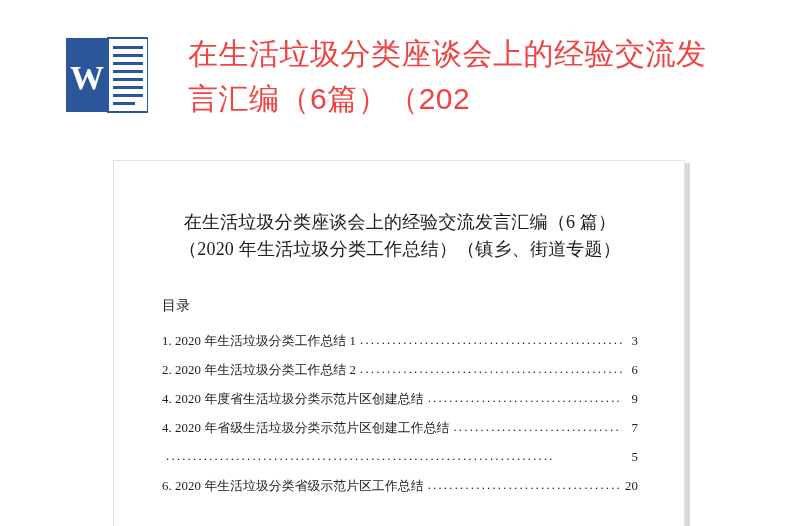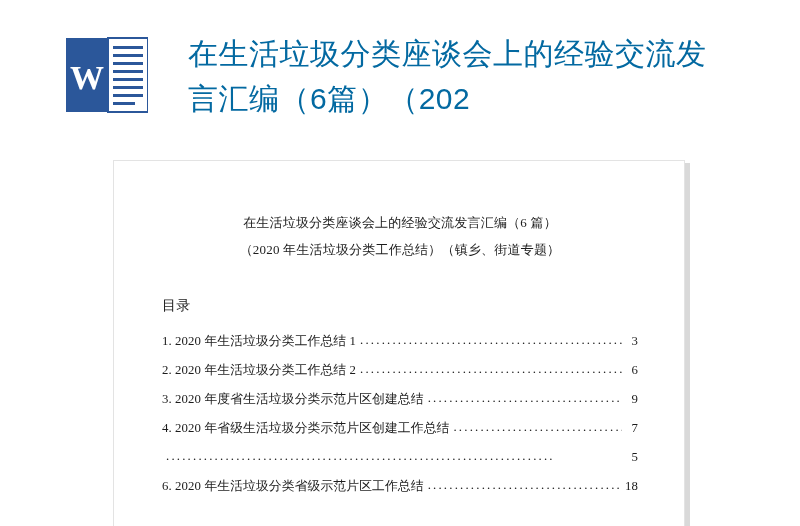--- a/index.html
+++ b/index.html
@@ -38,21 +38,21 @@
   }
 
   .doc-title {
     position: absolute;
     left: 188px;
     top: 31px;
     width: 540px;
     font-family: "Liberation Sans", sans-serif;
     font-size: 30px;
     line-height: 45px;
-    color: #0369a1;
+    color: #ef4444;
     letter-spacing: 0.5px;
     font-weight: 400;
     white-space: pre-wrap;
     overflow: hidden;
     max-height: 96px;
   }
 
   
   .page-wrap {
     position: absolute;
@@ -90,21 +90,21 @@
     width: 572px;
     height: 378px;
     box-sizing: border-box;
     padding: 48px 48px 0 48px;
     font-family: "Liberation Serif", serif;
     color: #202020;
   }
 
   .page-heading {
     font-family: "Liberation Serif", serif;
-    font-size: 13px;
+    font-size: 18px;
     line-height: 27px;
     text-align: center;
     letter-spacing: 0.2px;
     color: #1c1c1c;
     white-space: pre-wrap;
   }
 
   .toc-label {
     margin-top: 34px;
     font-size: 14px;
@@ -193,38 +193,38 @@
           <span class="toc-page">3</span>
         </div>
 
         <div class="toc-row">
           <span class="toc-text">2. 2020 年生活垃圾分类工作总结 2</span>
           <span class="toc-dots">........................................................................</span>
           <span class="toc-page">6</span>
         </div>
 
         <div class="toc-row">
-          <span class="toc-text">3. 2020 年度省生活垃圾分类示范片区创建总结</span>
+          <span class="toc-text">4. 2020 年度省生活垃圾分类示范片区创建总结</span>
           <span class="toc-dots">........................................................................</span>
           <span class="toc-page">9</span>
         </div>
 
         <div class="toc-row">
           <span class="toc-text">4. 2020 年省级生活垃圾分类示范片区创建工作总结</span>
           <span class="toc-dots">........................................................................</span>
           <span class="toc-page">7</span>
         </div>
 
         <div class="toc-row">
           <span class="toc-dots">........................................................................</span>
           <span class="toc-page">5</span>
         </div>
 
         <div class="toc-row">
           <span class="toc-text">6. 2020 年生活垃圾分类省级示范片区工作总结</span>
           <span class="toc-dots">........................................................................</span>
-          <span class="toc-page">18</span>
+          <span class="toc-page">20</span>
         </div>
 
       </div>
     </div>
   </div>
 </div>
 
 </body></html>

